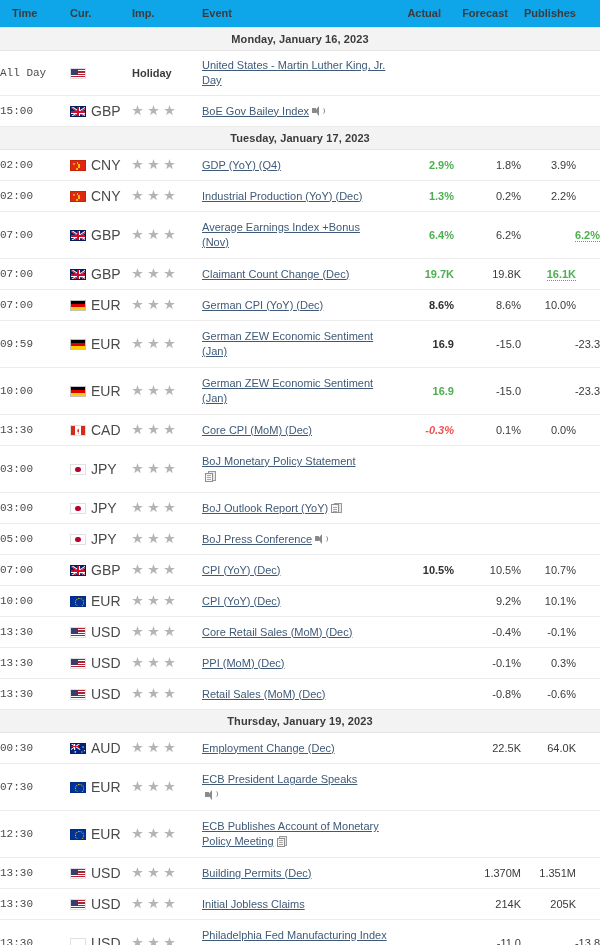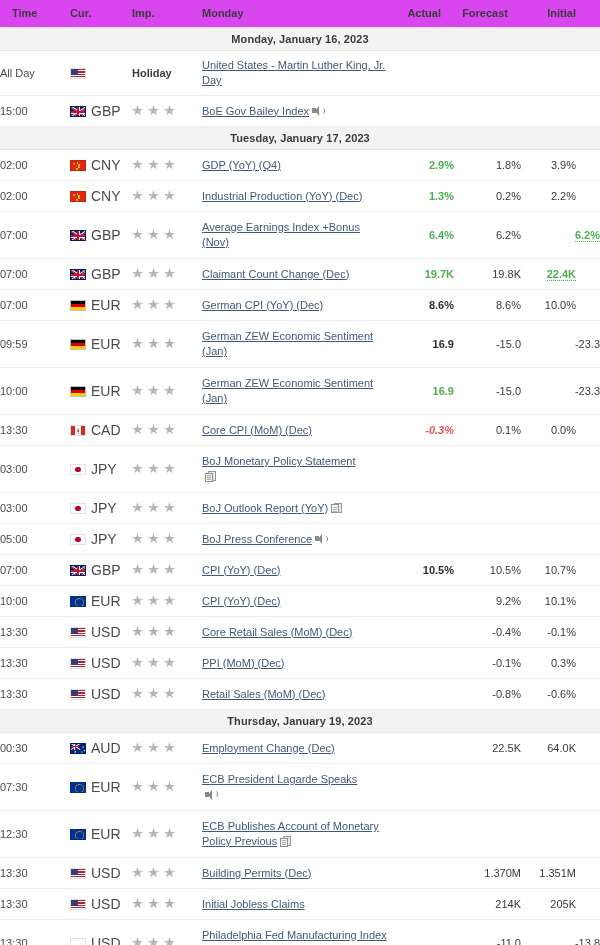--- a/index.html
+++ b/index.html
@@ -32,21 +32,21 @@
   col.c-prev { width: 79px; }
 
   
   thead th {
     font-size: 11px;
     font-weight: bold;
     color: #3b3b3b;
     text-align: left;
     padding: 7px 0 8px 0;
     border-bottom: 1px solid #e0e0e0;
-    background: #d946ef;
+    background: #0ea5e9;
     white-space: nowrap;
   }
   th.h-time  { padding-left: 12px; }
   th.h-act, th.h-fc, th.h-prev { text-align: right; padding-right: 13px; }
   th.h-prev  { padding-right: 24px; }
 
   
   tr.dayrow td {
     background: #f3f3f3;
     border-top: 1px solid #e4e4e4;
@@ -66,20 +66,21 @@
     vertical-align: middle;
     background: #ffffff;
   }
   tr.evrow.tall td { padding: 8px 0 8px 0; }
 
   td.time {
     padding-left: 12px;
     color: #4a4a4a;
     font-size: 11px;
     white-space: nowrap;
+    font-family: Liberation Mono, monospace;
   }
   td.cur { white-space: nowrap; color: #4a4a4a; font-size: 14px; }
   td.imp { white-space: nowrap; padding-left: 2px; }
   td.event {
     color: #3f5a78;
     font-size: 11px;
     line-height: 15px;
     padding-right: 8px;
     text-decoration: underline;
   }
@@ -249,24 +250,24 @@
       <col class="c-event">
     <col class="c-act">
       <col class="c-fc">
       <col class="c-prev">
   </colgroup>
   <thead>
     <tr>
       <th class="h-time">Time</th>
       <th class="h-cur">Cur.</th>
       <th class="h-imp">Imp.</th>
-      <th class="h-ev">Monday</th>
+      <th class="h-ev">Event</th>
       <th class="h-act">Actual</th>
       <th class="h-fc">Forecast</th>
-      <th class="h-prev">Initial</th>
+      <th class="h-prev">Publishes</th>
     </tr>
   </thead>
   <tbody id="calendar-body">
       <tr class="dayrow">
         <td colspan="7">Monday, January 16, 2023</td>
       </tr>
       <tr class="evrow">
         <td class="time">All Day</td>
         <td class="cur"><span class="flag f-us"><i class="stripes"></i><i class="canton"></i></span><span></span></td>
         <td class="holiday-imp">Holiday</td>
@@ -314,21 +315,21 @@
         <td class="num forecast"><span class="v-plain">6.2%</span></td>
         <td class="num prev"><span class="v-rev">6.2%</span></td>
       </tr>
       <tr class="evrow">
         <td class="time">07:00</td>
         <td class="cur"><span class="flag f-gb"><i class="d1"></i><i class="d2"></i><i class="d3"></i><i class="d4"></i><i class="hv"></i><i class="vv"></i><i class="hr"></i><i class="vr"></i></span><span>GBP</span></td>
         <td class="imp"><span class="star"></span><span class="star"></span><span class="star"></span></td>
         <td class="event"><span>Claimant Count Change (Dec)</span></td>
         <td class="num actual"><span class="v-up">19.7K</span></td>
         <td class="num forecast"><span class="v-plain">19.8K</span></td>
-        <td class="num prev"><span class="v-rev">22.4K</span></td>
+        <td class="num prev"><span class="v-rev">16.1K</span></td>
       </tr>
       <tr class="evrow">
         <td class="time">07:00</td>
         <td class="cur"><span class="flag f-de"><i class="b1"></i><i class="b2"></i><i class="b3"></i></span><span>EUR</span></td>
         <td class="imp"><span class="star"></span><span class="star"></span><span class="star"></span></td>
         <td class="event"><span>German CPI (YoY) (Dec)</span></td>
         <td class="num actual"><span class="v-actual">8.6%</span></td>
         <td class="num forecast"><span class="v-plain">8.6%</span></td>
         <td class="num prev"><span class="v-plain">10.0%</span></td>
       </tr>
@@ -449,21 +450,21 @@
         <td class="imp"><span class="star"></span><span class="star"></span><span class="star"></span></td>
         <td class="event"><span>ECB President Lagarde Speaks</span><br><span class="ico ico-speaker"><span class="body"></span><span class="cone"></span><span class="w1"></span></span></td>
         <td class="num actual"></td>
         <td class="num forecast"></td>
         <td class="num prev"></td>
       </tr>
       <tr class="evrow tall">
         <td class="time">12:30</td>
         <td class="cur"><span class="flag f-eu"><i class="ring"></i></span><span>EUR</span></td>
         <td class="imp"><span class="star"></span><span class="star"></span><span class="star"></span></td>
-        <td class="event"><span>ECB Publishes Account of Monetary Policy Previous</span><span class="ico ico-doc"><span class="back"></span><span class="front"></span></span></td>
+        <td class="event"><span>ECB Publishes Account of Monetary Policy Meeting</span><span class="ico ico-doc"><span class="back"></span><span class="front"></span></span></td>
         <td class="num actual"></td>
         <td class="num forecast"></td>
         <td class="num prev"></td>
       </tr>
       <tr class="evrow">
         <td class="time">13:30</td>
         <td class="cur"><span class="flag f-us"><i class="stripes"></i><i class="canton"></i></span><span>USD</span></td>
         <td class="imp"><span class="star"></span><span class="star"></span><span class="star"></span></td>
         <td class="event"><span>Building Permits (Dec)</span></td>
         <td class="num actual"></td>

